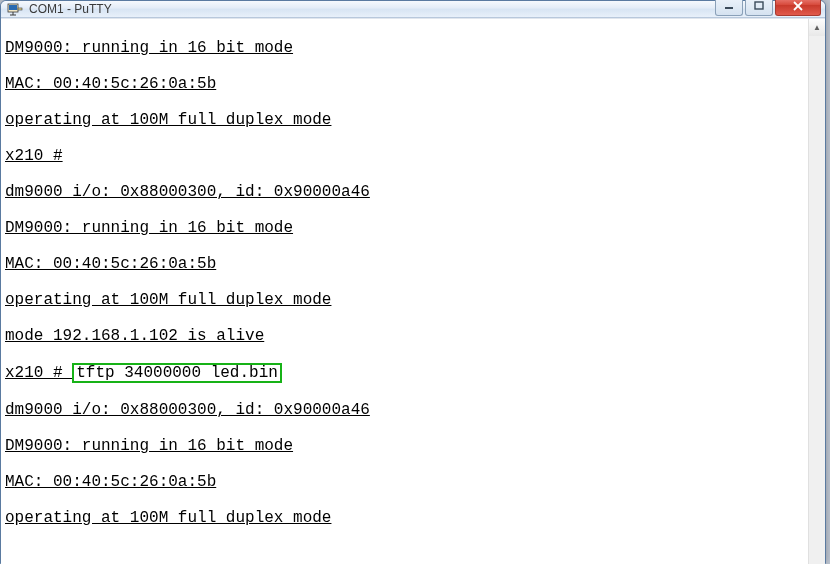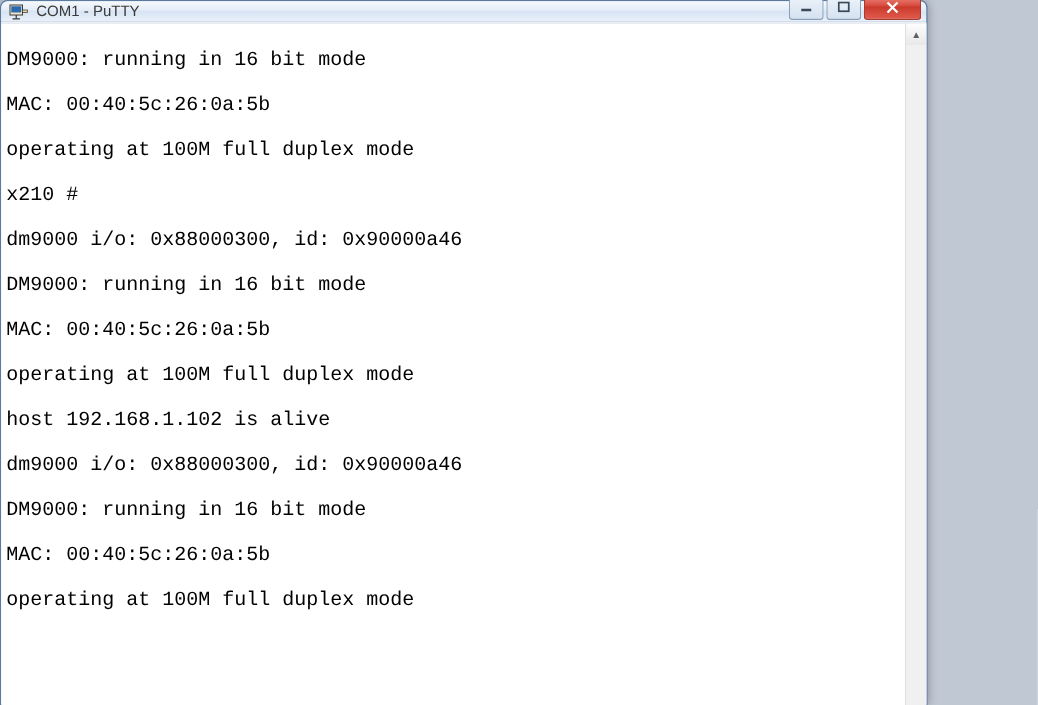--- a/index.html
+++ b/index.html
@@ -7,21 +7,21 @@
     margin: 0; padding: 0;
     width: 830px; height: 564px;
     font-family: Arial, sans-serif;
     font-size: 12px;
     background: #c0c8d4;
     overflow: hidden;
   }
   .window {
     position: absolute;
     left: 0; top: 0;
-    width: 742px; height: 564px;
+    width: 826px; height: 564px;
     background: #fff;
     border: 1px solid #5a7aa0;
     border-radius: 6px 6px 0 0;
     box-shadow: 0 0 8px rgba(0,0,0,0.3);
     display: flex;
     flex-direction: column;
   }
   .titlebar {
     height: 28px;
     background: linear-gradient(to bottom, #f6f9fd 0%, #e3ecf7 45%, #d7e4f3 50%, #e8f0fa 100%);
@@ -81,21 +81,21 @@
     flex: 1;
     font-family: "Courier New", monospace;
     font-size: 16px;
     line-height: 18px;
     color: #000;
     padding: 2px 2px 2px 4px;
     white-space: pre;
     overflow: hidden;
     position: relative;
   }
-  .line { display: block; }
+  .line { display: block; text-decoration: underline; }
   .highlight1 {
     border: 2px solid #17b217;
     display: inline-block;
     padding: 0 2px;
     line-height: 16px;
   }
   .scrollbar {
     width: 17px;
     background: #f0f0f0;
     border-left: 1px solid #e0e0e0;
@@ -154,21 +154,22 @@
   <div class="client">
     <div class="terminal">
 <span class="line">DM9000: running in 16 bit mode</span>
 <span class="line">MAC: 00:40:5c:26:0a:5b</span>
 <span class="line">operating at 100M full duplex mode</span>
 <span class="line">x210 #</span>
 <span class="line">dm9000 i/o: 0x88000300, id: 0x90000a46</span>
 <span class="line">DM9000: running in 16 bit mode</span>
 <span class="line">MAC: 00:40:5c:26:0a:5b</span>
 <span class="line">operating at 100M full duplex mode</span>
-<span class="line">host 192.168.1.102 is alive</span>
+<span class="line">mode 192.168.1.102 is alive</span>
+<span class="line"><span>x210 # </span><span class="highlight1">tftp 34000000 led.bin</span></span>
 <span class="line">dm9000 i/o: 0x88000300, id: 0x90000a46</span>
 <span class="line">DM9000: running in 16 bit mode</span>
 <span class="line">MAC: 00:40:5c:26:0a:5b</span>
 <span class="line">operating at 100M full duplex mode</span>
 
 
 
 
 
 

